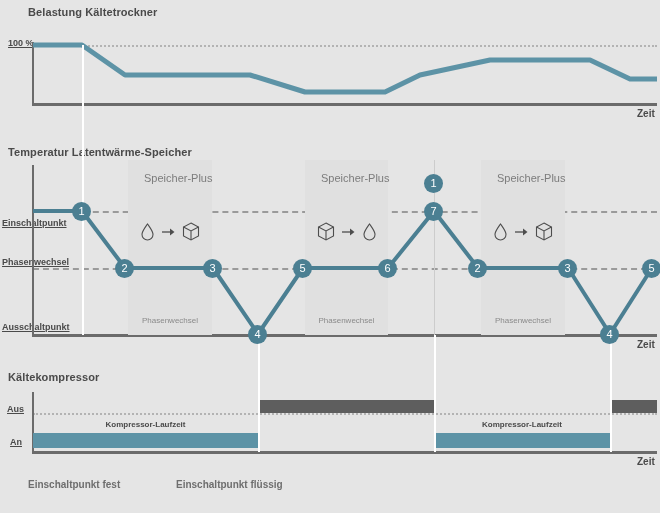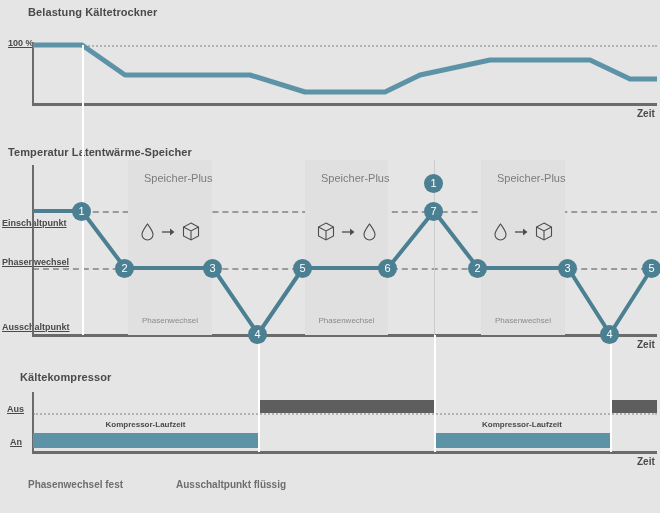--- a/index.html
+++ b/index.html
@@ -238,21 +238,21 @@
   <div class="axis-label" style="left:2px; top:257px;">Phasenwechsel</div>
   <div class="dashed-h" style="left:33px; top:268px; width:624px;"></div>
 
   <div class="axis-label" style="left:2px; top:322px;">Ausschaltpunkt</div>
 
   <div class="axis-line-v" style="left:32px; top:165px; height:170px;"></div>
   <div class="axis-line-h" style="left:32px; top:334px; width:625px;"></div>
 
   <div class="zeit-label" style="left:637px; top:339px;">Zeit</div>
 
-  <div class="chart-title" style="left:20px; top:371px;">Kältekompressor</div>
+  <div class="chart-title" style="left:8px; top:371px;">Kältekompressor</div>
 
   <div class="axis-label" style="left:7px; top:404px;">Aus</div>
   <div class="axis-label" style="left:10px; top:437px;text-align:center;">An</div>
 
   <div class="dotted-h" style="left:33px; top:413px; width:624px;"></div>
 
   <div class="axis-line-v" style="left:32px; top:392px; height:60px;"></div>
   <div class="axis-line-h" style="left:32px; top:451px; width:625px;"></div>
 
   <div class="zeit-label" style="left:637px; top:456px;">Zeit</div>
@@ -286,16 +286,16 @@
   <div class="marker" style="left:248px; top:325px;">4</div>
   <div class="marker" style="left:293px; top:259px;">5</div>
   <div class="marker" style="left:378px; top:259px;">6</div>
   <div class="marker" style="left:424px; top:174px;">1</div>
   <div class="marker" style="left:424px; top:202px;">7</div>
   <div class="marker" style="left:468px; top:259px;">2</div>
   <div class="marker" style="left:558px; top:259px;">3</div>
   <div class="marker" style="left:600px; top:325px;">4</div>
   <div class="marker" style="left:642px; top:259px;">5</div>
 
-  <div class="legend-item" style="left:28px; top:479px;">Phasenwechsel fest</div>
-  <div class="legend-item" style="left:176px; top:479px;">Ausschaltpunkt flüssig</div>
+  <div class="legend-item" style="left:28px; top:479px;">Einschaltpunkt fest</div>
+  <div class="legend-item" style="left:176px; top:479px;">Einschaltpunkt flüssig</div>
 
 </div>
 
 </body></html>

